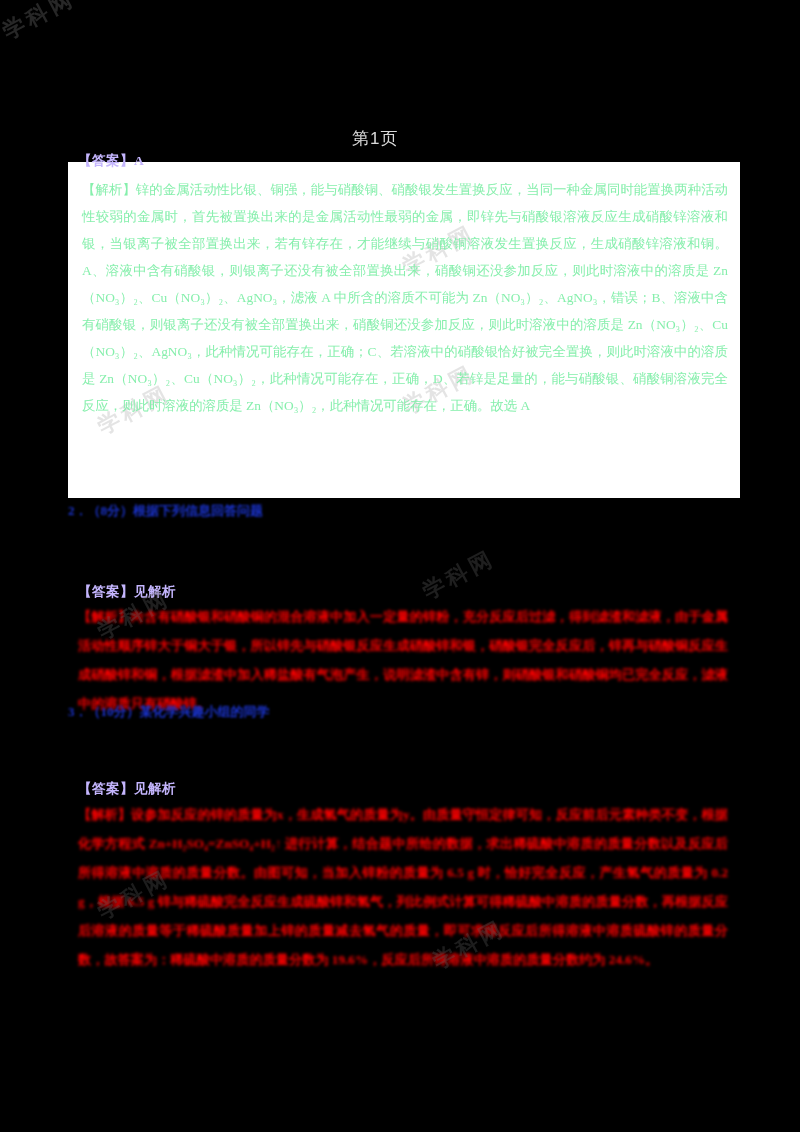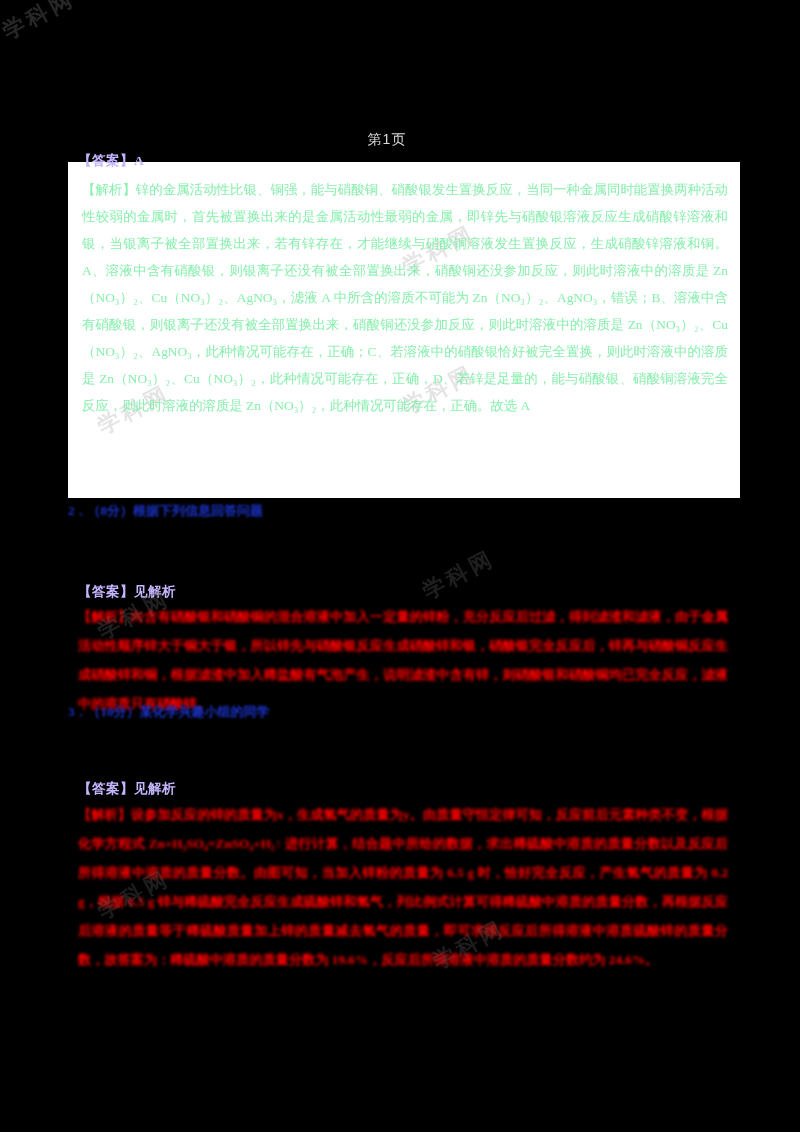--- a/index.html
+++ b/index.html
@@ -39,24 +39,24 @@
     background: #ffffff;
   }
   
   .top-mark {
     position: absolute;
     left: 352px;
     top: 128px;
     width: 70px;
     height: 22px;
     color: #ffffff;
-    font-size: 14px;
+    font-size: 17px;
     line-height: 22px;
     letter-spacing: 1px;
-    text-align: center;
+    text-align: left;
     opacity: .85;
     font-family: "Liberation Sans", sans-serif;
   }
   .answer-label {
     position: absolute;
     color: #c4b5fd;
     font-weight: bold;
     font-size: 13.5px;
     letter-spacing: 0.5px;
     white-space: nowrap;

